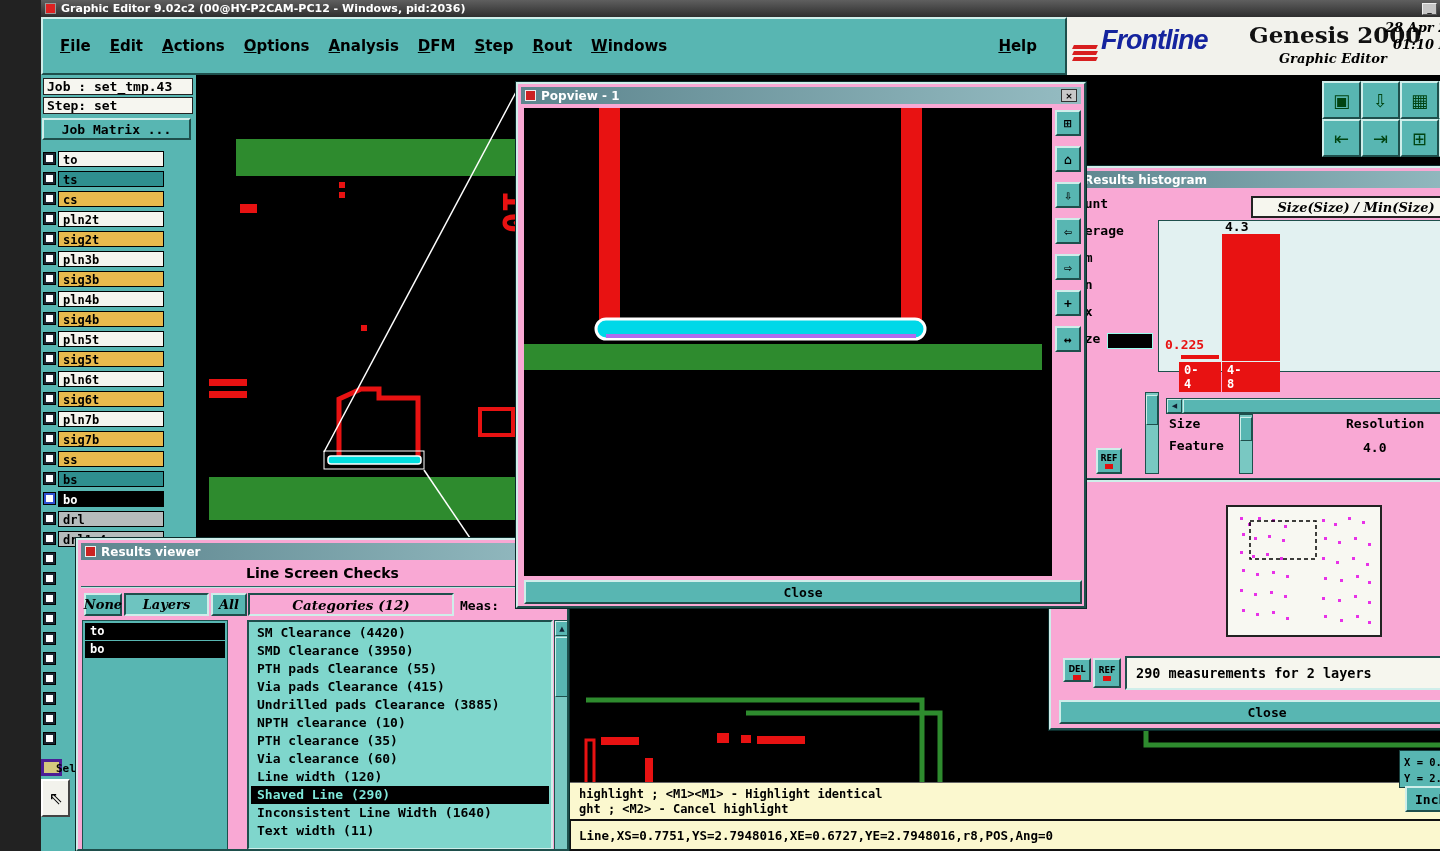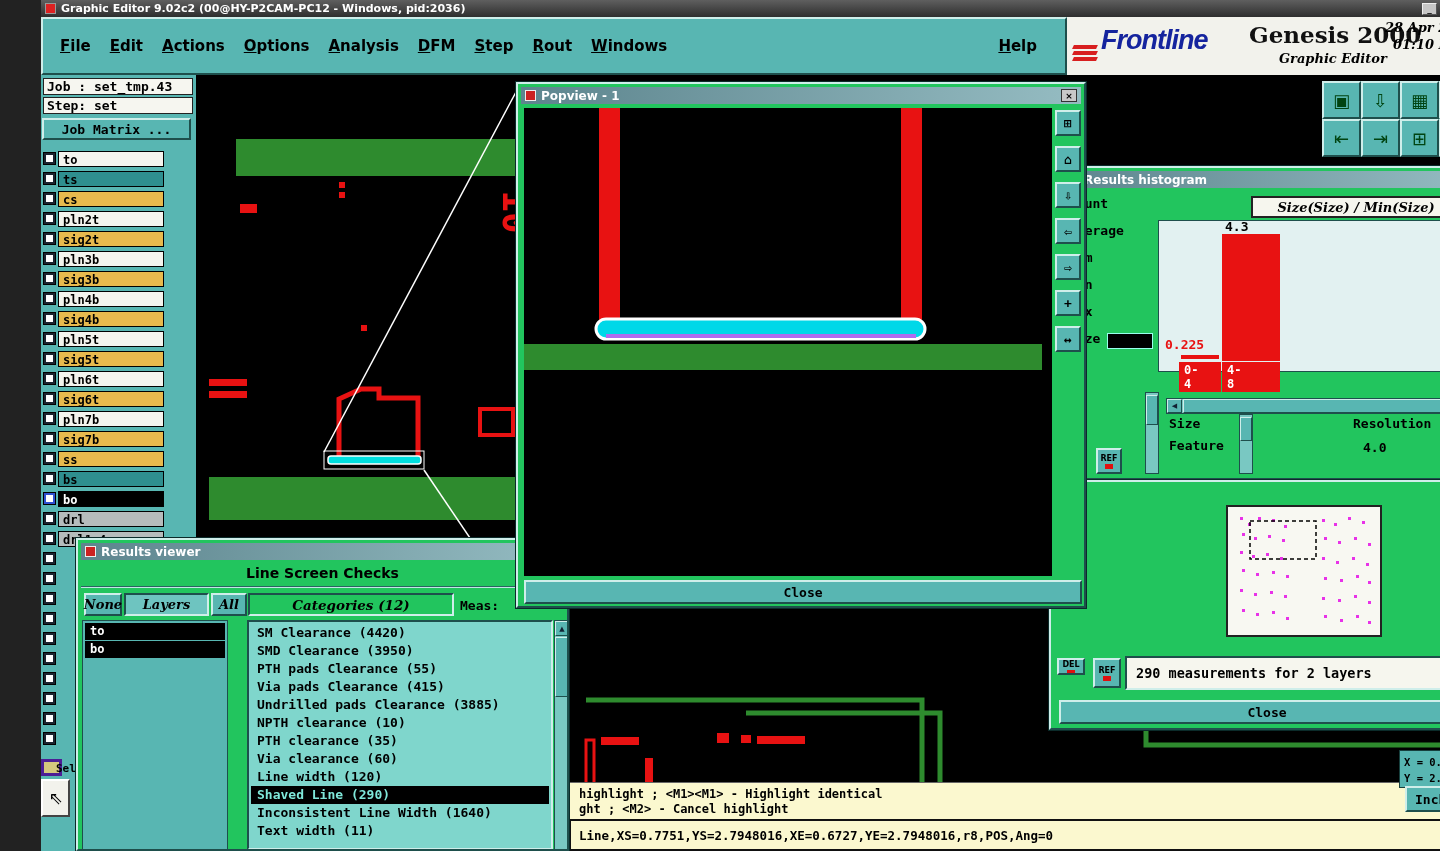--- a/index.html
+++ b/index.html
@@ -1,19 +1,19 @@
 <!DOCTYPE html>
 <html><head>
 <meta charset="utf-8">
 <style>
   *{box-sizing:border-box;margin:0;padding:0;}
   html,body{background:#222;}
   #app{position:relative;width:1440px;height:851px;overflow:hidden;background:#58b6b2;font-family:"DejaVu Sans",sans-serif;margin-left:41px;}
   .abs{position:absolute;}
-  .win{position:absolute;background:#22c55e;border:2px solid;border-color:#cfeeea #1e4f4c #1e4f4c #cfeeea;box-shadow:0 0 0 1px #0b2b2a;}
+  .win{position:absolute;background:#f9a8d4;border:2px solid;border-color:#cfeeea #1e4f4c #1e4f4c #cfeeea;box-shadow:0 0 0 1px #0b2b2a;}
   .raised{border:2px solid;border-color:#cfeeea #1e4f4c #1e4f4c #cfeeea;background:#58b6b2;}
   .btn{display:flex;align-items:center;justify-content:center;font:bold 13px "DejaVu Sans Mono",monospace;color:#000;cursor:pointer;}
   .wtitle{position:absolute;left:3px;right:3px;top:3px;height:17px;background:linear-gradient(90deg,#5d858e,#95bcc2);color:#fff;display:flex;align-items:center;gap:5px;padding:0 4px;font:bold 12px "DejaVu Sans",sans-serif;white-space:nowrap;overflow:hidden;}
   .wicon{width:11px;height:11px;background:#cc2222;border:1px solid #eee;flex:0 0 auto;}
   .wclose{margin-left:auto;width:16px;height:13px;background:#c8c8c8;border:1px solid #333;color:#000;font:bold 9px "DejaVu Sans",sans-serif;display:flex;align-items:center;justify-content:center;flex:0 0 auto;}
   
   #titlebar{position:absolute;left:0;top:0;width:1440px;height:17px;background:linear-gradient(#5f5f5f,#2e2e2e);display:flex;align-items:center;gap:5px;padding:0 4px;}
   #titlebar .txt{color:#fff;font:bold 11px "DejaVu Sans",sans-serif;flex:1;white-space:nowrap;overflow:hidden;}
   .wbtn{width:15px;height:12px;background:#c6c6c6;border:1px solid;border-color:#eee #555 #555 #eee;font:bold 9px "DejaVu Sans",sans-serif;display:flex;align-items:center;justify-content:center;color:#000;}
   
@@ -268,21 +268,21 @@
       <span class="sarrow" style="right:0;top:0;width:15px;height:14px;">▶</span>
     </div>
     <div class="scroll" style="left:84px;top:224px;width:14px;height:82px;">
       <span class="sthumb" style="left:0;top:2px;width:12px;height:30px;"></span>
     </div>
     <span class="hfield" style="left:108px;top:248px;">Size</span>
     <span class="hfield" style="left:108px;top:270px;">Feature</span>
     <div class="scroll" style="left:178px;top:246px;width:14px;height:60px;">
       <span class="sthumb" style="left:0;top:2px;width:12px;height:24px;"></span>
     </div>
-    <span class="hfield" style="left:292px;top:248px;">Resolution</span>
+    <span class="hfield" style="left:285px;top:248px;">Resolution</span>
     <span class="hfield" style="left:302px;top:272px;">4.0</span>
     <div class="minibtn" style="left:35px;top:280px;width:26px;height:26px;">
         <span>REF</span>
         <i></i>
       </div>
   </div>
 
   <div id="measpanel" class="win">
     <div id="thumb">
       <svg width="152" height="128">
@@ -333,21 +333,21 @@
             <rect x="126" y="88" width="3" height="3"></rect>
             <rect x="140" y="94" width="3" height="3"></rect>
           <rect x="96" y="108" width="3" height="3"></rect>
             <rect x="112" y="112" width="3" height="3"></rect>
             <rect x="128" y="108" width="3" height="3"></rect>
             <rect x="140" y="114" width="3" height="3"></rect>
         </g>
         <rect x="22" y="14" width="66" height="38" fill="none" stroke="#000" stroke-width="1.5" stroke-dasharray="4 3"></rect>
       </svg>
     </div>
-    <div class="minibtn" style="left:6px;top:176px;width:28px;height:17px;justify-content:flex-end;">
+    <div class="minibtn" style="left:12px;top:176px;width:28px;height:24px;justify-content:flex-end;">
         <span>DEL</span>
         <i></i>
       </div>
     <div class="minibtn" style="left:42px;top:176px;width:28px;height:30px;">
         <span>REF</span>
         <i></i>
       </div>
     <div id="meas-field">290 measurements for 2 layers</div>
     <div id="meas-close" class="btn raised">Close</div>
   </div>

